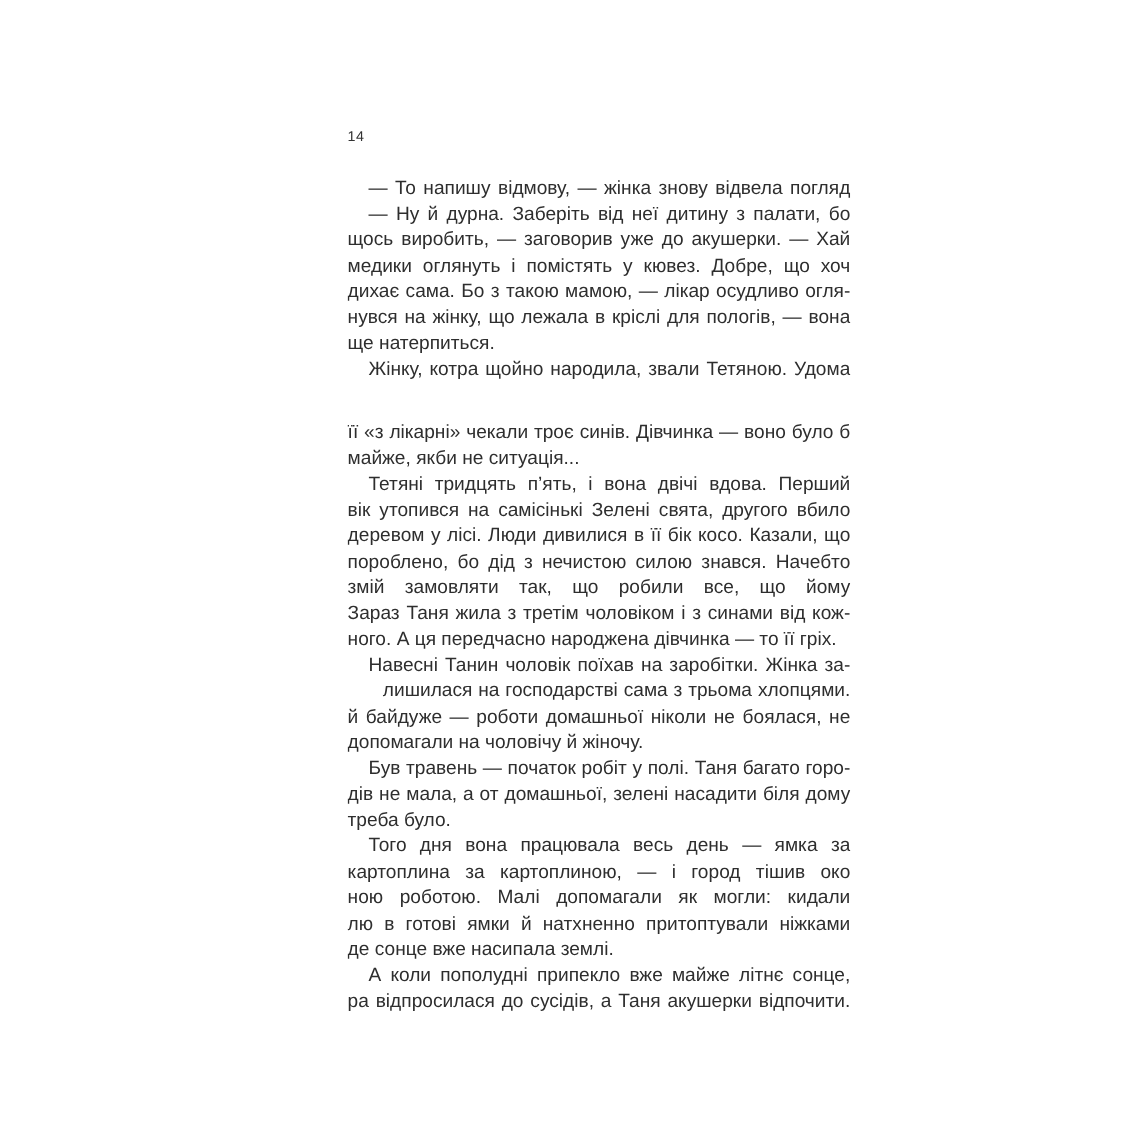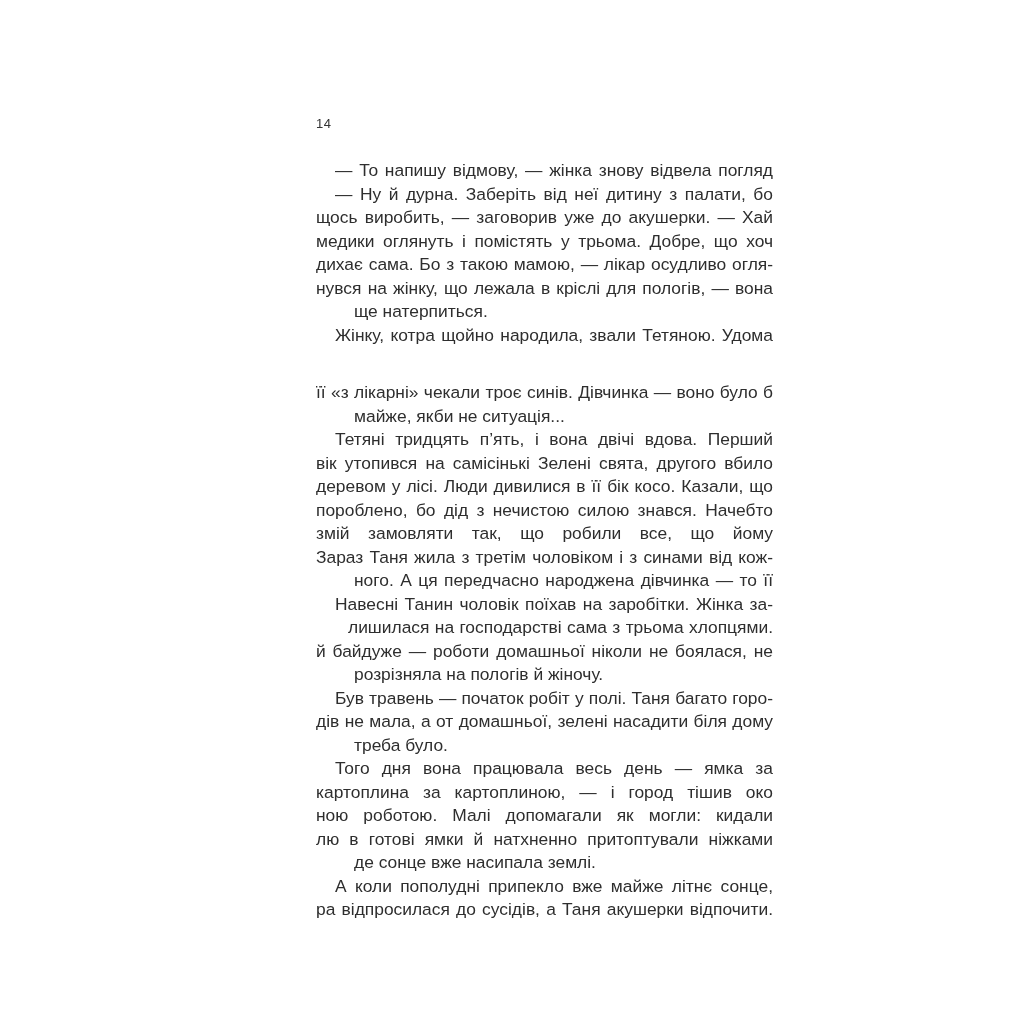--- a/index.html
+++ b/index.html
@@ -35,53 +35,52 @@
     }
     .line {
       display: block;
       height: 23.5px;
       white-space: nowrap;
       text-align: justify;
       text-align-last: justify;
     }
     .line.last {
       text-align-last: left;
-      margin-left: 38px;
     }
     .line.indent {
       padding-left: 19px;
     }
   </style>
 </head>
 <body>
 
 <div class="page-number">14</div>
 
 <div class="text-block" id="text-block">
     <span class="line indent" style="white-space: normal; overflow: hidden;">— То напишу відмову, — жінка знову відвела погляд убік.</span>
     <span class="line indent" style="white-space: normal; overflow: hidden;">— Ну й дурна. Заберіть від неї дитину з палати, бо ще</span>
     <span class="line" style="white-space: normal; overflow: hidden;">щось виробить, — заговорив уже до акушерки. — Хай</span>
-    <span class="line" style="white-space: normal; overflow: hidden;">медики оглянуть і помістять у трьома. Добре, що хоч</span>
+    <span class="line" style="white-space: normal; overflow: hidden;">медики оглянуть і помістять у кювез. Добре, що хоч</span>
     <span class="line" style="white-space: normal; overflow: hidden;">дихає сама. Бо з такою мамою, — лікар осудливо огля-</span>
     <span class="line" style="white-space: normal; overflow: hidden;">нувся на жінку, що лежала в кріслі для пологів, — вона</span>
     <span class="line last" style="white-space: normal; overflow: hidden;">ще натерпиться.</span>
     <span class="line indent" style="white-space: normal; overflow: hidden;">Жінку, котра щойно народила, звали Тетяною. Удома</span>
     <span class="line" style="white-space: normal; overflow: hidden; margin-top: 34px;">її «з лікарні» чекали троє синів. Дівчинка — воно було б</span>
     <span class="line last" style="white-space: normal; overflow: hidden;">майже, якби не ситуація...</span>
     <span class="line indent" style="white-space: normal; overflow: hidden;">Тетяні тридцять п’ять, і вона двічі вдова. Перший чоло-</span>
     <span class="line" style="white-space: normal; overflow: hidden;">вік утопився на самісінькі Зелені свята, другого вбило</span>
     <span class="line" style="white-space: normal; overflow: hidden;">деревом у лісі. Люди дивилися в її бік косо. Казали, що їй</span>
     <span class="line" style="white-space: normal; overflow: hidden;">пороблено, бо дід з нечистою силою знався. Начебто вмів</span>
     <span class="line" style="white-space: normal; overflow: hidden;">змій замовляти так, що робили все, що йому заманеться.</span>
     <span class="line" style="white-space: normal; overflow: hidden;">Зараз Таня жила з третім чоловіком і з синами від кож-</span>
     <span class="line last" style="white-space: normal; overflow: hidden;">ного. А ця передчасно народжена дівчинка — то її гріх.</span>
     <span class="line indent" style="white-space: normal; overflow: hidden;">Навесні Танин чоловік поїхав на заробітки. Жінка за-</span>
     <span class="line" style="white-space: normal; overflow: hidden; margin-left: 32px;">лишилася на господарстві сама з трьома хлопцями. Та</span>
     <span class="line" style="white-space: normal; overflow: hidden;">й байдуже — роботи домашньої ніколи не боялася, не</span>
-    <span class="line last" style="white-space: normal; overflow: hidden;">розрізняла на пологів й жіночу.</span>
+    <span class="line last" style="white-space: normal; overflow: hidden;">допомагали на чоловічу й жіночу.</span>
     <span class="line indent" style="white-space: normal; overflow: hidden;">Був травень — початок робіт у полі. Таня багато горо-</span>
     <span class="line" style="white-space: normal; overflow: hidden;">дів не мала, а от домашньої, зелені насадити біля дому</span>
     <span class="line last" style="white-space: normal; overflow: hidden;">треба було.</span>
     <span class="line indent" style="white-space: normal; overflow: hidden;">Того дня вона працювала весь день — ямка за ямкою,</span>
     <span class="line" style="white-space: normal; overflow: hidden;">картоплина за картоплиною, — і город тішив око викона-</span>
     <span class="line" style="white-space: normal; overflow: hidden;">ною роботою. Малі допомагали як могли: кидали картоп-</span>
     <span class="line" style="white-space: normal; overflow: hidden;">лю в готові ямки й натхненно притоптували ніжками там,</span>
     <span class="line last" style="white-space: normal; overflow: hidden;">де сонце вже насипала землі.</span>
     <span class="line indent" style="white-space: normal; overflow: hidden;">А коли пополудні припекло вже майже літнє сонце, дітво-</span>
     <span class="line" style="white-space: normal; overflow: hidden;">ра відпросилася до сусідів, а Таня акушерки відпочити.</span>

